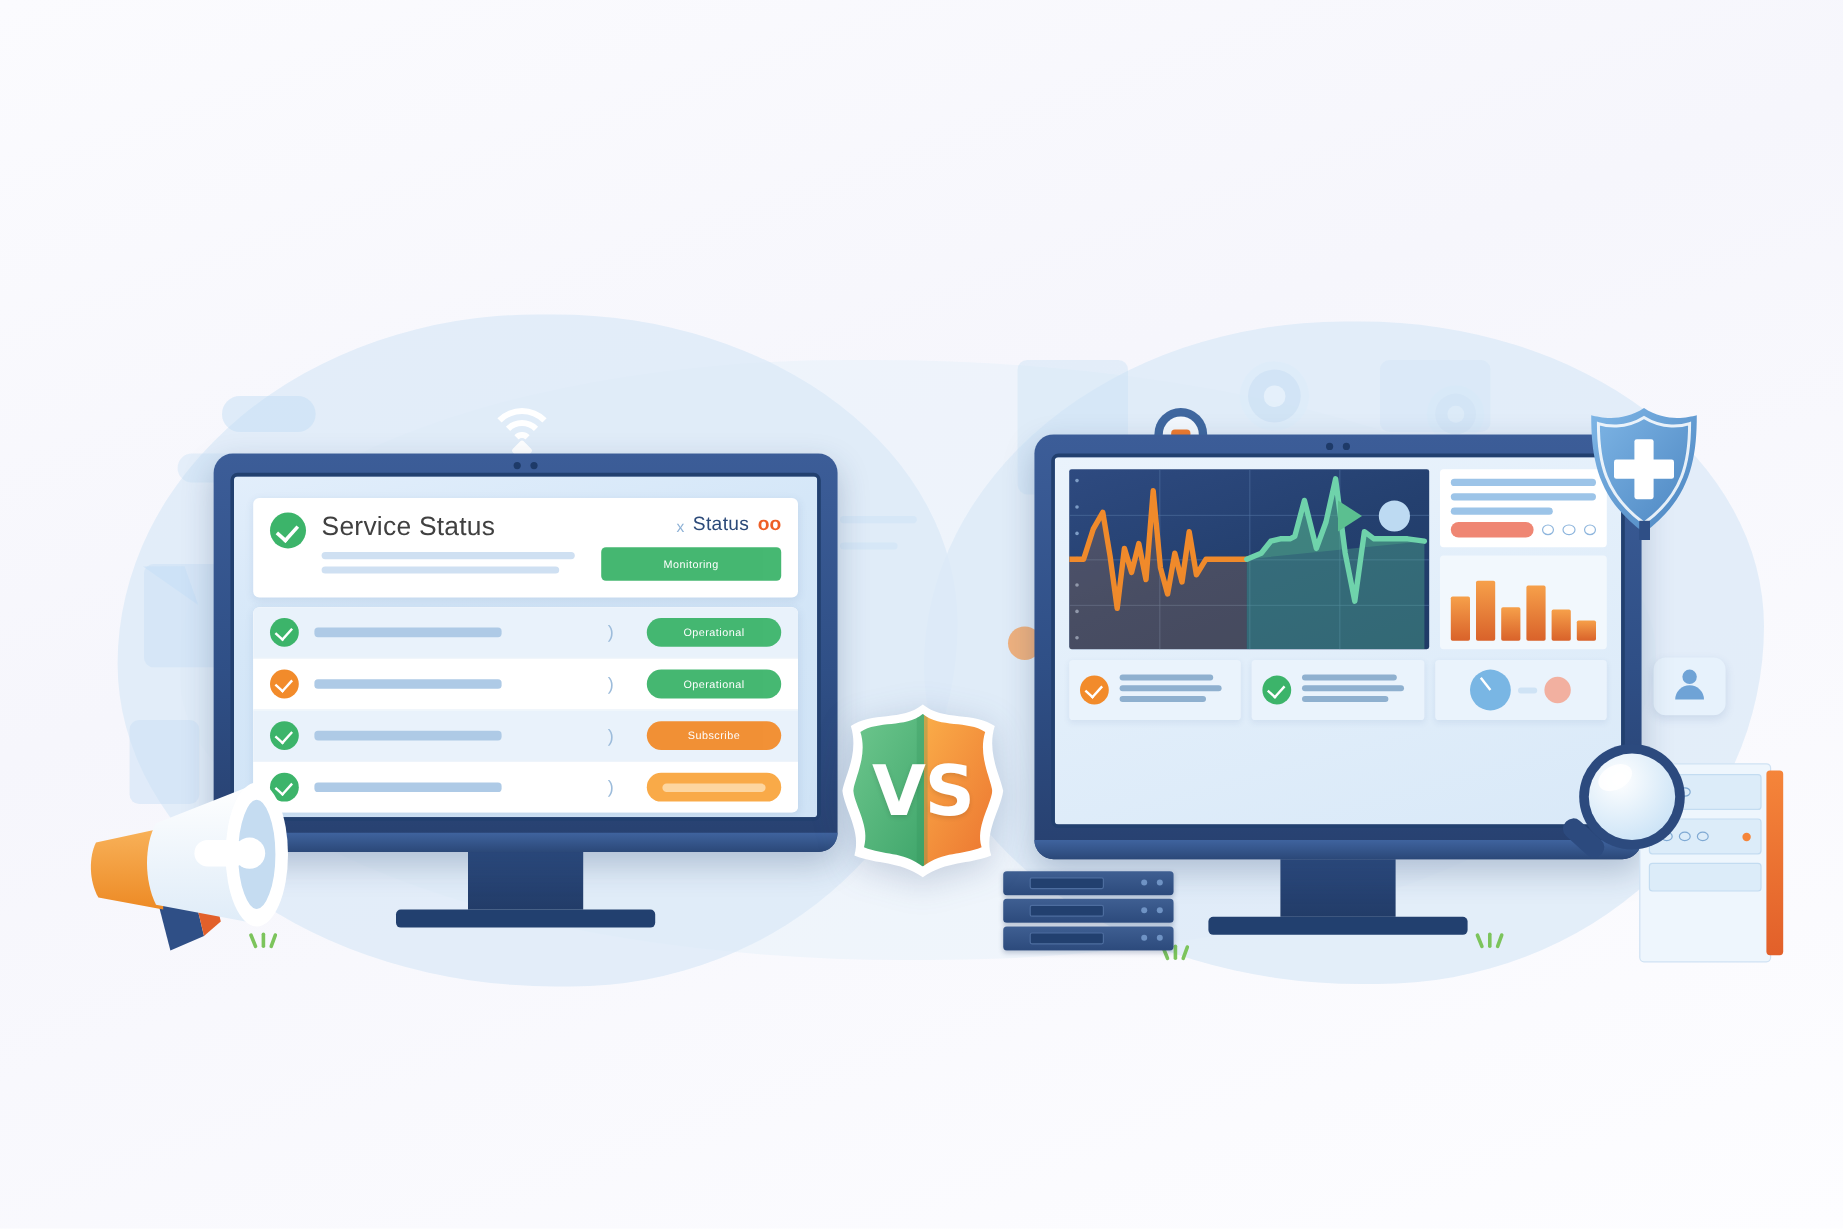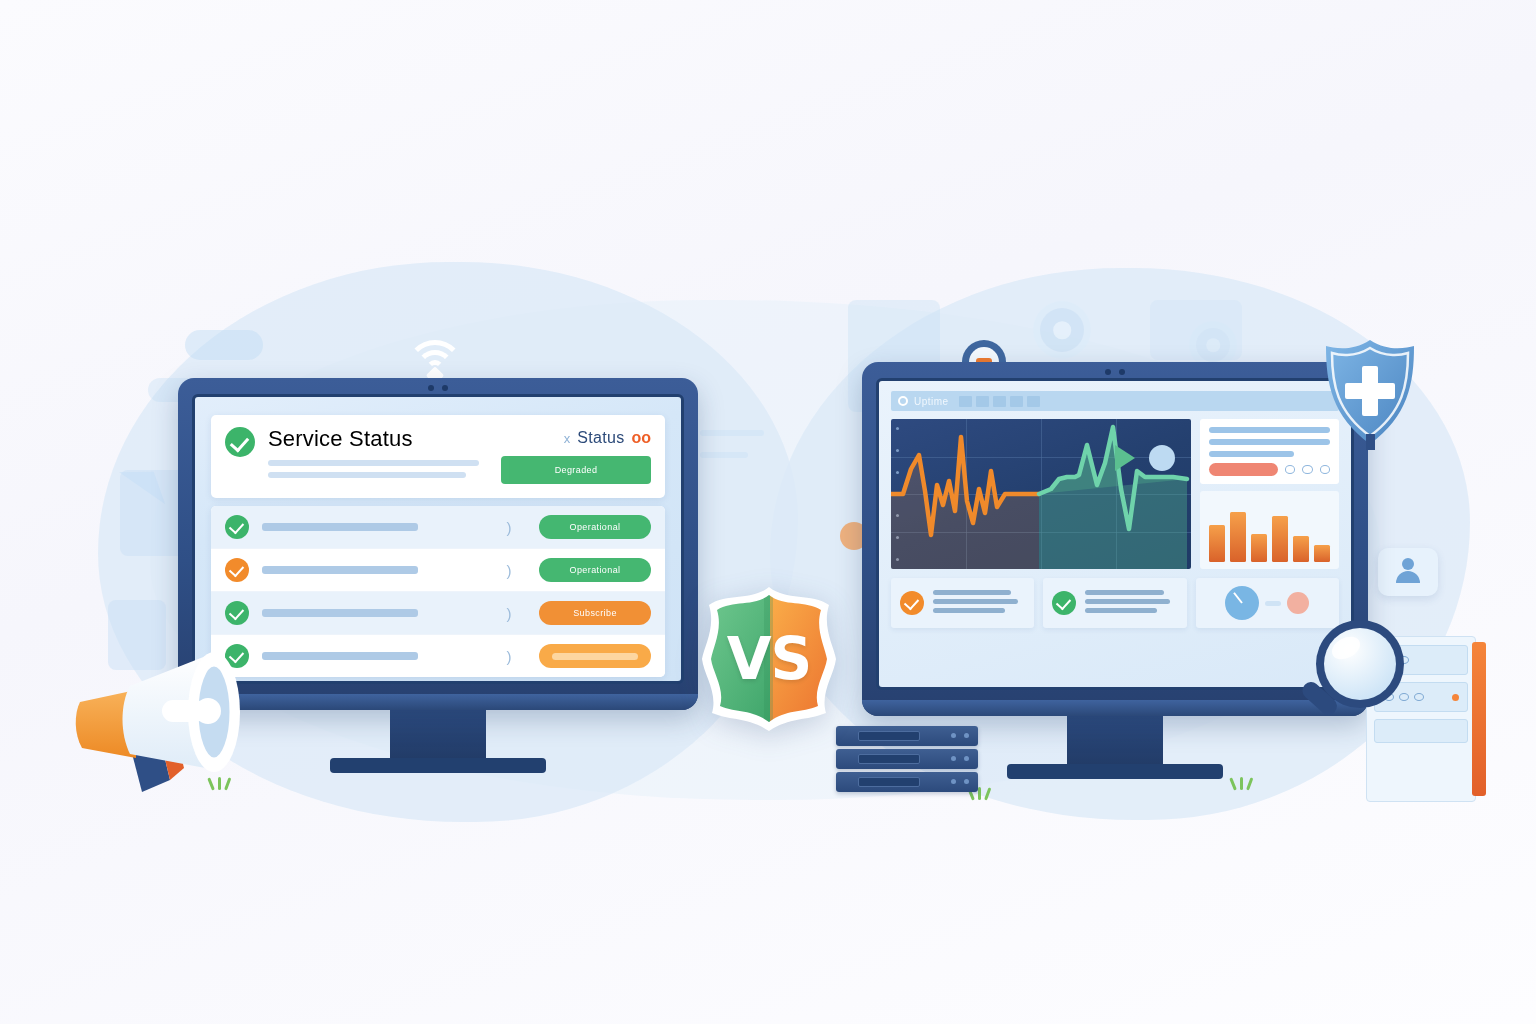--- a/index.html
+++ b/index.html
@@ -119,21 +119,21 @@
   .check::after {
     content:""; position:absolute; left:9px; top:7px;
     width: 8px; height: 14px;
     border: solid #fff; border-width: 0 3px 3px 0;
     transform: rotate(42deg);
   }
   .check.sm { width: 24px; height: 24px; }
   .check.sm::after { left:7px; top:5px; width:7px; height:11px; border-width:0 2.5px 2.5px 0; }
   .hdr-main { flex: 1 1 auto; min-width: 0; }
   .hdr-title {
-    font-size: 22px; color: #000000; font-weight: 400; letter-spacing: .2px;
+    font-size: 22px; color: #404040; font-weight: 400; letter-spacing: .2px;
     line-height: 1.1; margin-bottom: 9px;
   }
   .bar { height: 6px; background: #cfe0f2; border-radius: 3px; margin-bottom: 6px; }
   .hdr-right { flex: none; width: 150px; padding-top: 2px; }
   .brand-row { display:flex; align-items:center; gap:7px; justify-content:flex-end; margin-bottom: 9px; }
   .brand-x { color: #8fb2d6; font-size: 13px; }
   .brand-txt { color:#2c4a79; font-size: 16px; letter-spacing:.3px; font-weight:500; }
   .brand-dot { color:#ee5f27; font-size:16px; font-weight:700; }
   .pill {
     height: 24px; border-radius: 12px; background:#3cb46a;
@@ -363,21 +363,21 @@
             <div class="hdr-title">Service Status</div>
             <div class="bar" style="width:96%"></div>
             <div class="bar" style="width:90%;margin-bottom:0;"></div>
           </div>
           <div class="hdr-right">
             <div class="brand-row">
               <span class="brand-x">x</span>
               <span class="brand-txt">Status</span>
               <span class="brand-dot">oo</span>
             </div>
-            <div class="pill big">Degraded</div>
+            <div class="pill big">Monitoring</div>
           </div>
         </div>
 
         <div class="rows card">
           <div class="srow">
             <div class="check sm"></div>
             <div class="mid">
                 <div class="bar"></div>
               </div>
             <div class="qcol">)</div>
@@ -426,31 +426,20 @@
   </div>
 
   <div class="monitor" id="m-right">
     <div class="bezel">
       <div class="cam">
           <i></i>
           <i></i>
         </div>
       <div class="screen">
 
-        <div class="toolbar">
-          <span class="ring"></span>
-          <span class="tlabel">Uptime</span>
-          <span class="tblocks">
-              <i></i>
-              <i></i>
-              <i></i>
-              <i></i>
-              <i></i>
-            </span>
-        </div>
 
         <div class="dash">
 
           <div class="chartbox">
             <div class="grid-v" style="left:25%"></div>
             <div class="grid-v" style="left:50%"></div>
             <div class="grid-v" style="left:75%"></div>
             <div class="grid-h" style="top:25%"></div>
             <div class="grid-h" style="top:50%"></div>
             <div class="grid-h" style="top:75%"></div>

